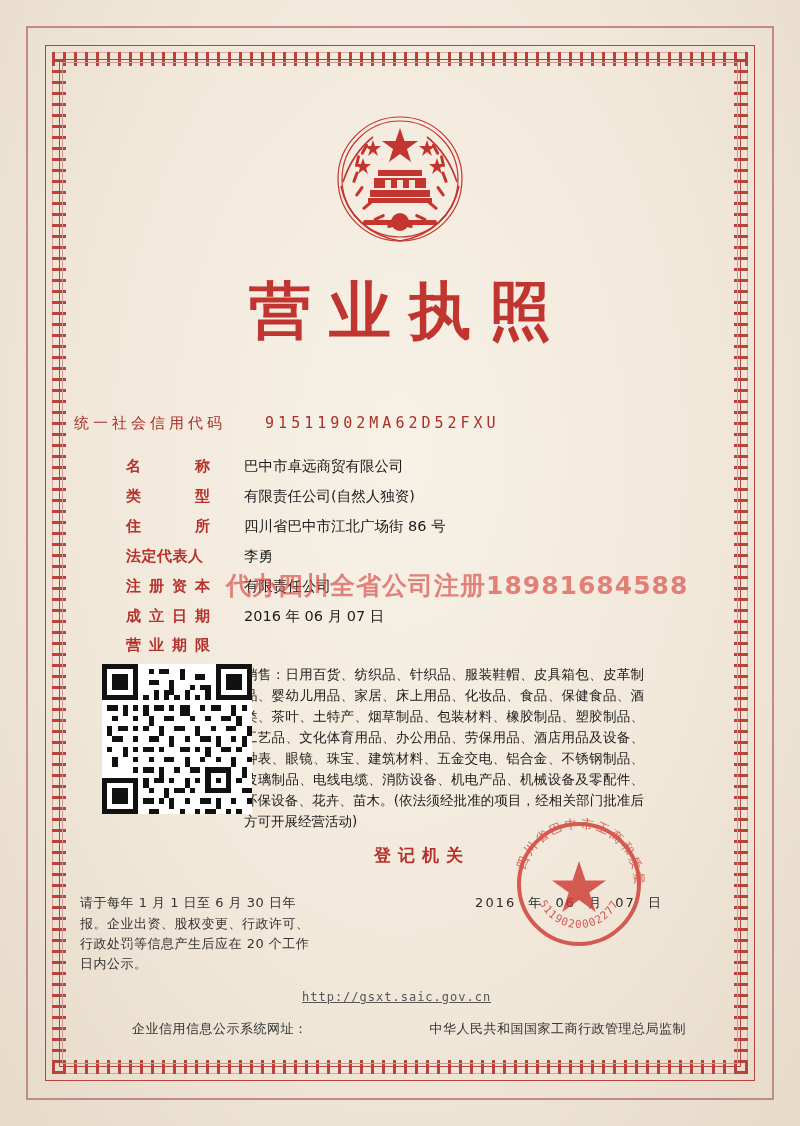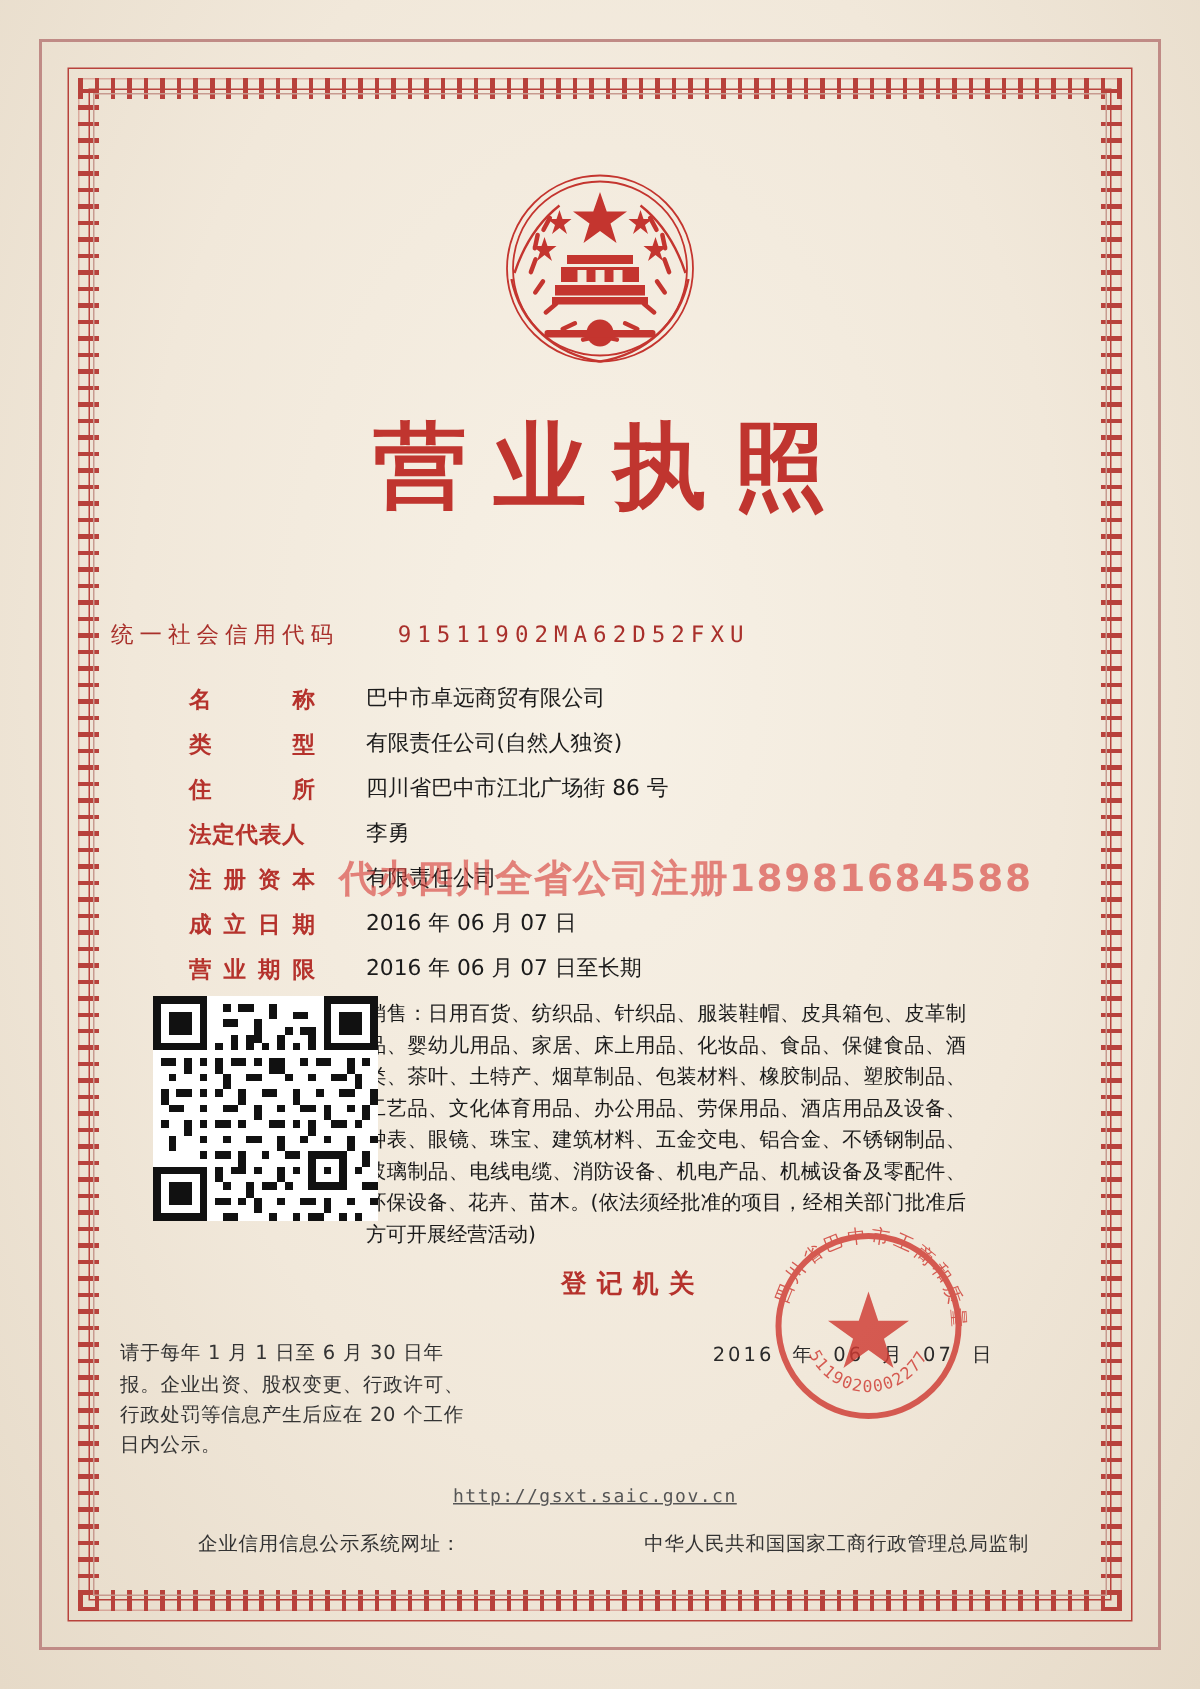--- a/index.html
+++ b/index.html
@@ -241,21 +241,20 @@
       <div class="row">
         <div class="label">注册资本</div>
         <div class="value">有限责任公司</div>
       </div>
       <div class="row">
         <div class="label">成立日期</div>
         <div class="value">2016 年 06 月 07 日</div>
       </div>
       <div class="row">
         <div class="label">营业期限</div>
-        <div class="value">2016 年 06 月 07 日至长期</div>
       </div>
       <div class="row">
         <div class="label">经营范围</div>
         <div class="value scope">销售：日用百货、纺织品、针织品、服装鞋帽、皮具箱包、皮革制品、婴幼儿用品、家居、床上用品、化妆品、食品、保健食品、酒类、茶叶、土特产、烟草制品、包装材料、橡胶制品、塑胶制品、工艺品、文化体育用品、办公用品、劳保用品、酒店用品及设备、钟表、眼镜、珠宝、建筑材料、五金交电、铝合金、不锈钢制品、玻璃制品、电线电缆、消防设备、机电产品、机械设备及零配件、环保设备、花卉、苗木。(依法须经批准的项目，经相关部门批准后方可开展经营活动)</div>
       </div>
     </div>
 
     <div class="qr">
       <svg viewBox="0 0 29 29" width="150" height="150" shape-rendering="crispEdges">
         <rect width="29" height="29" fill="#fff"></rect>

